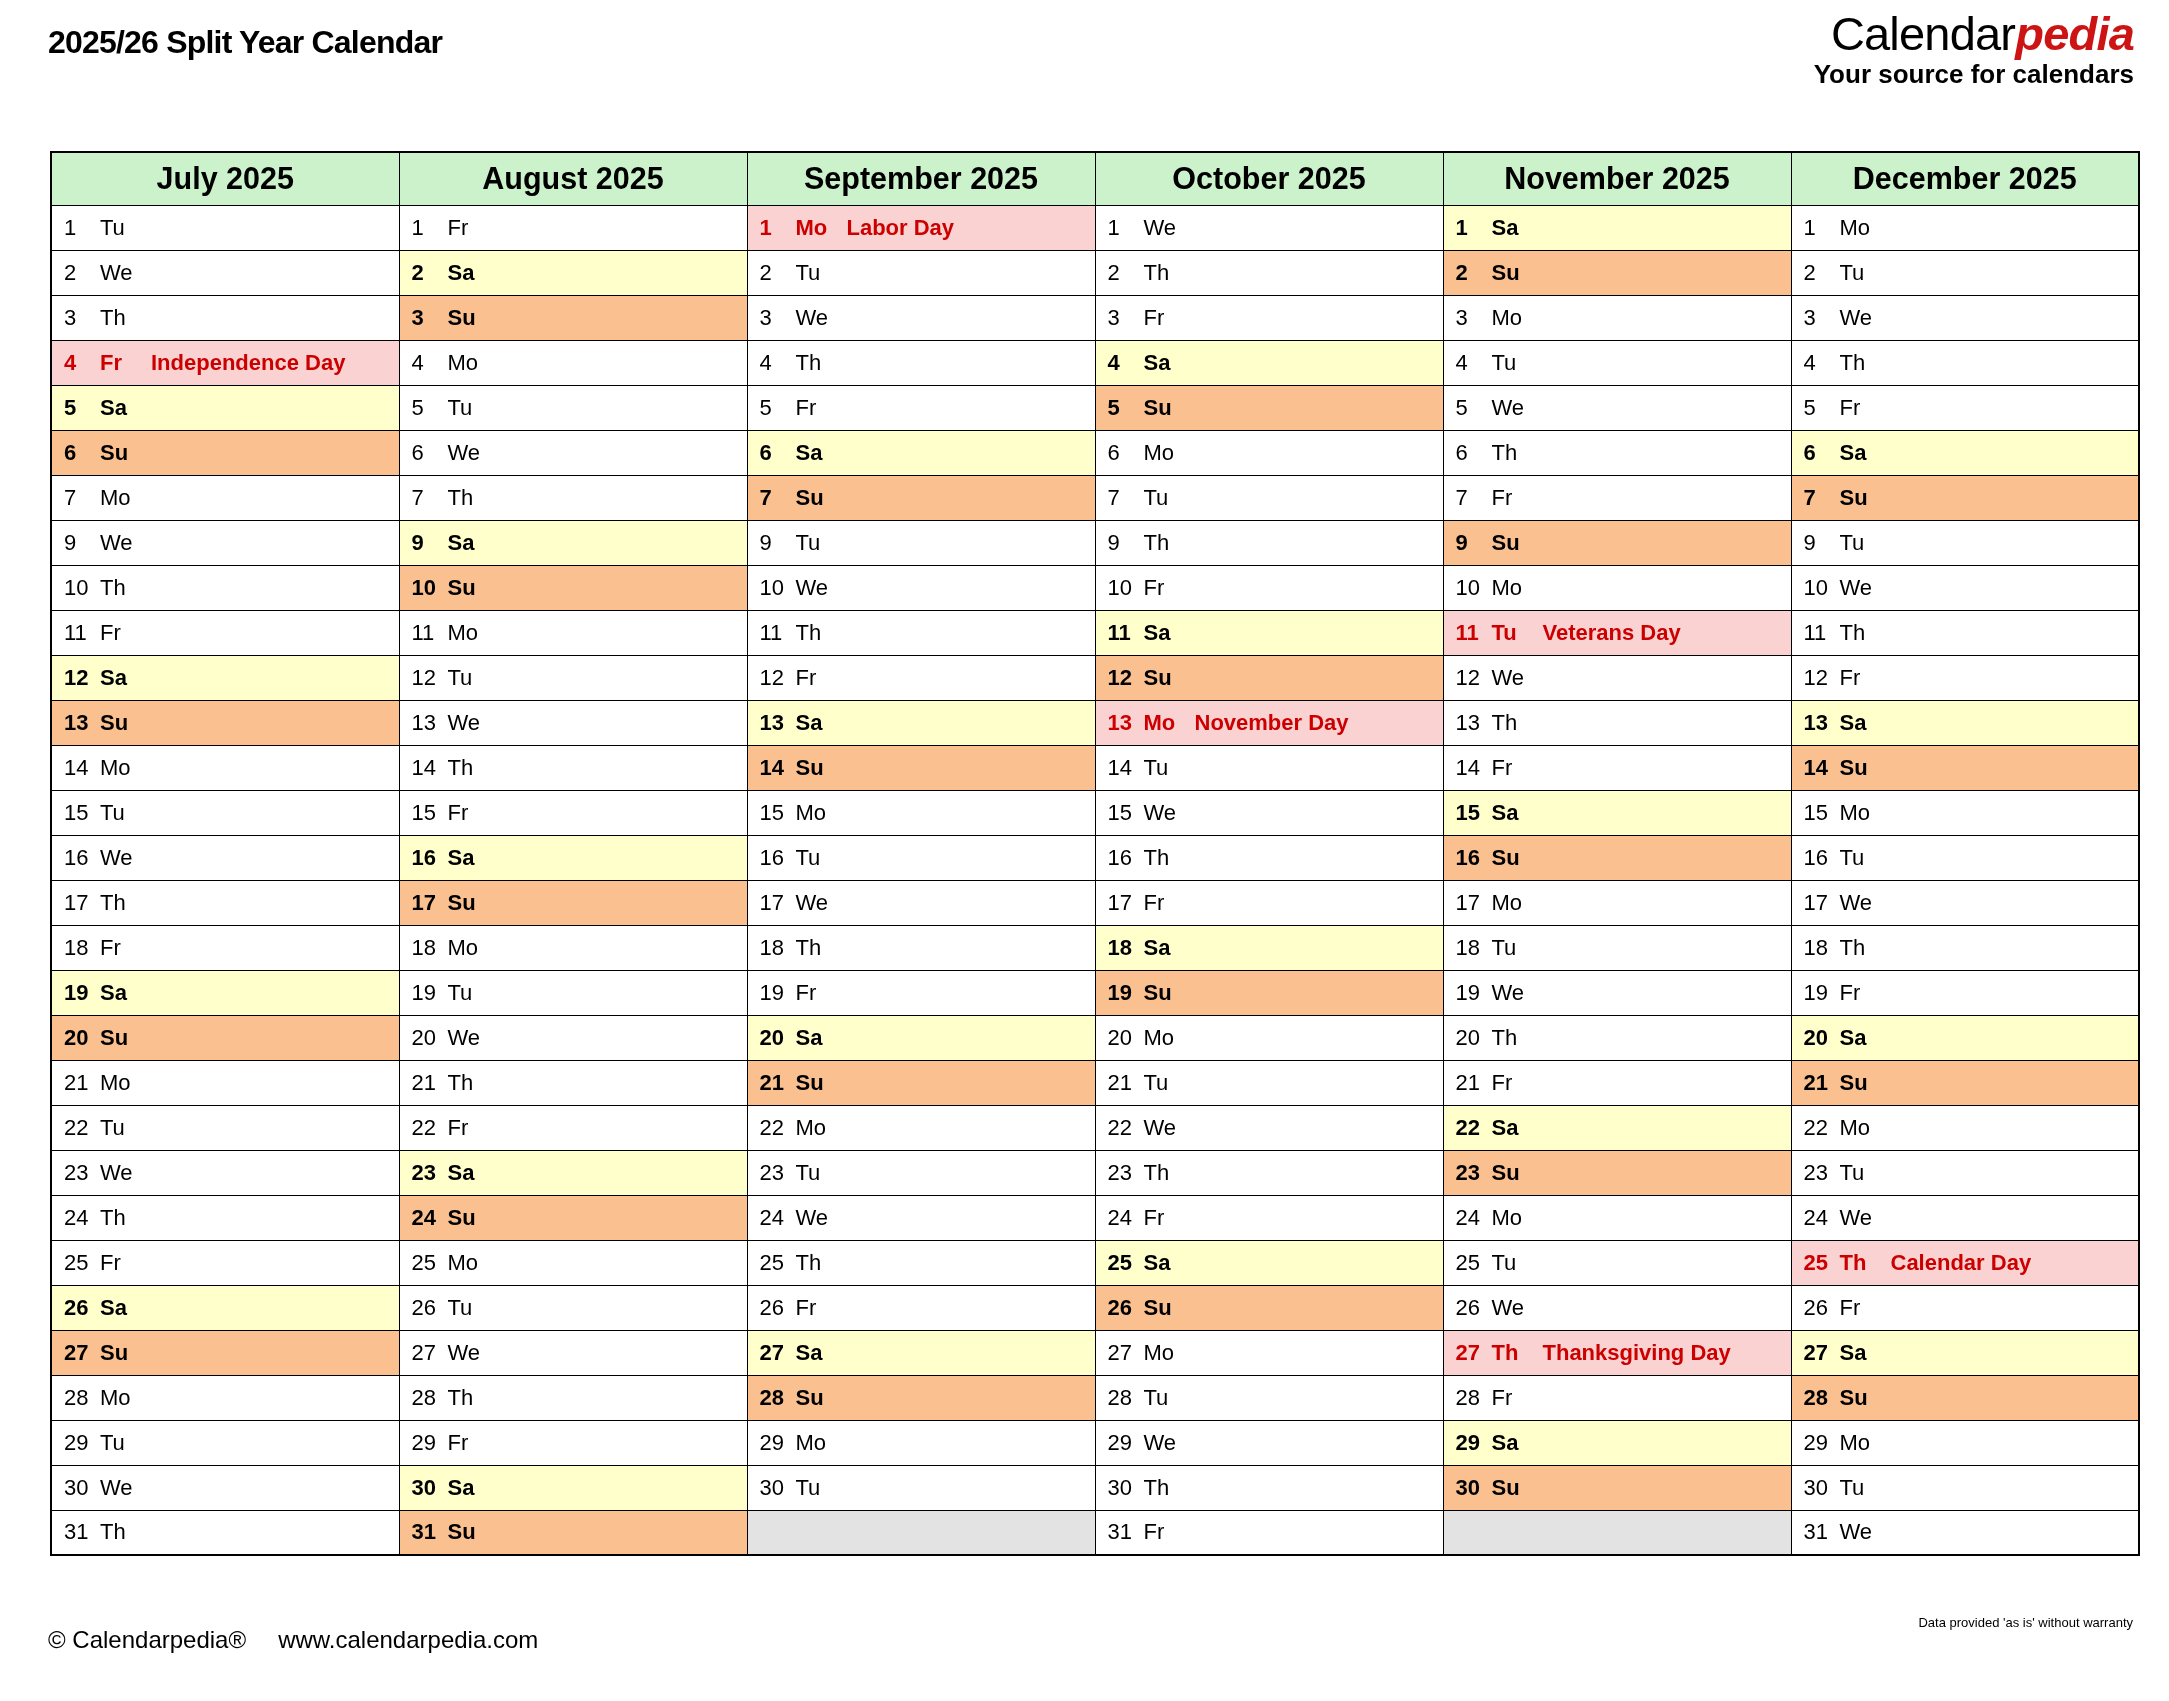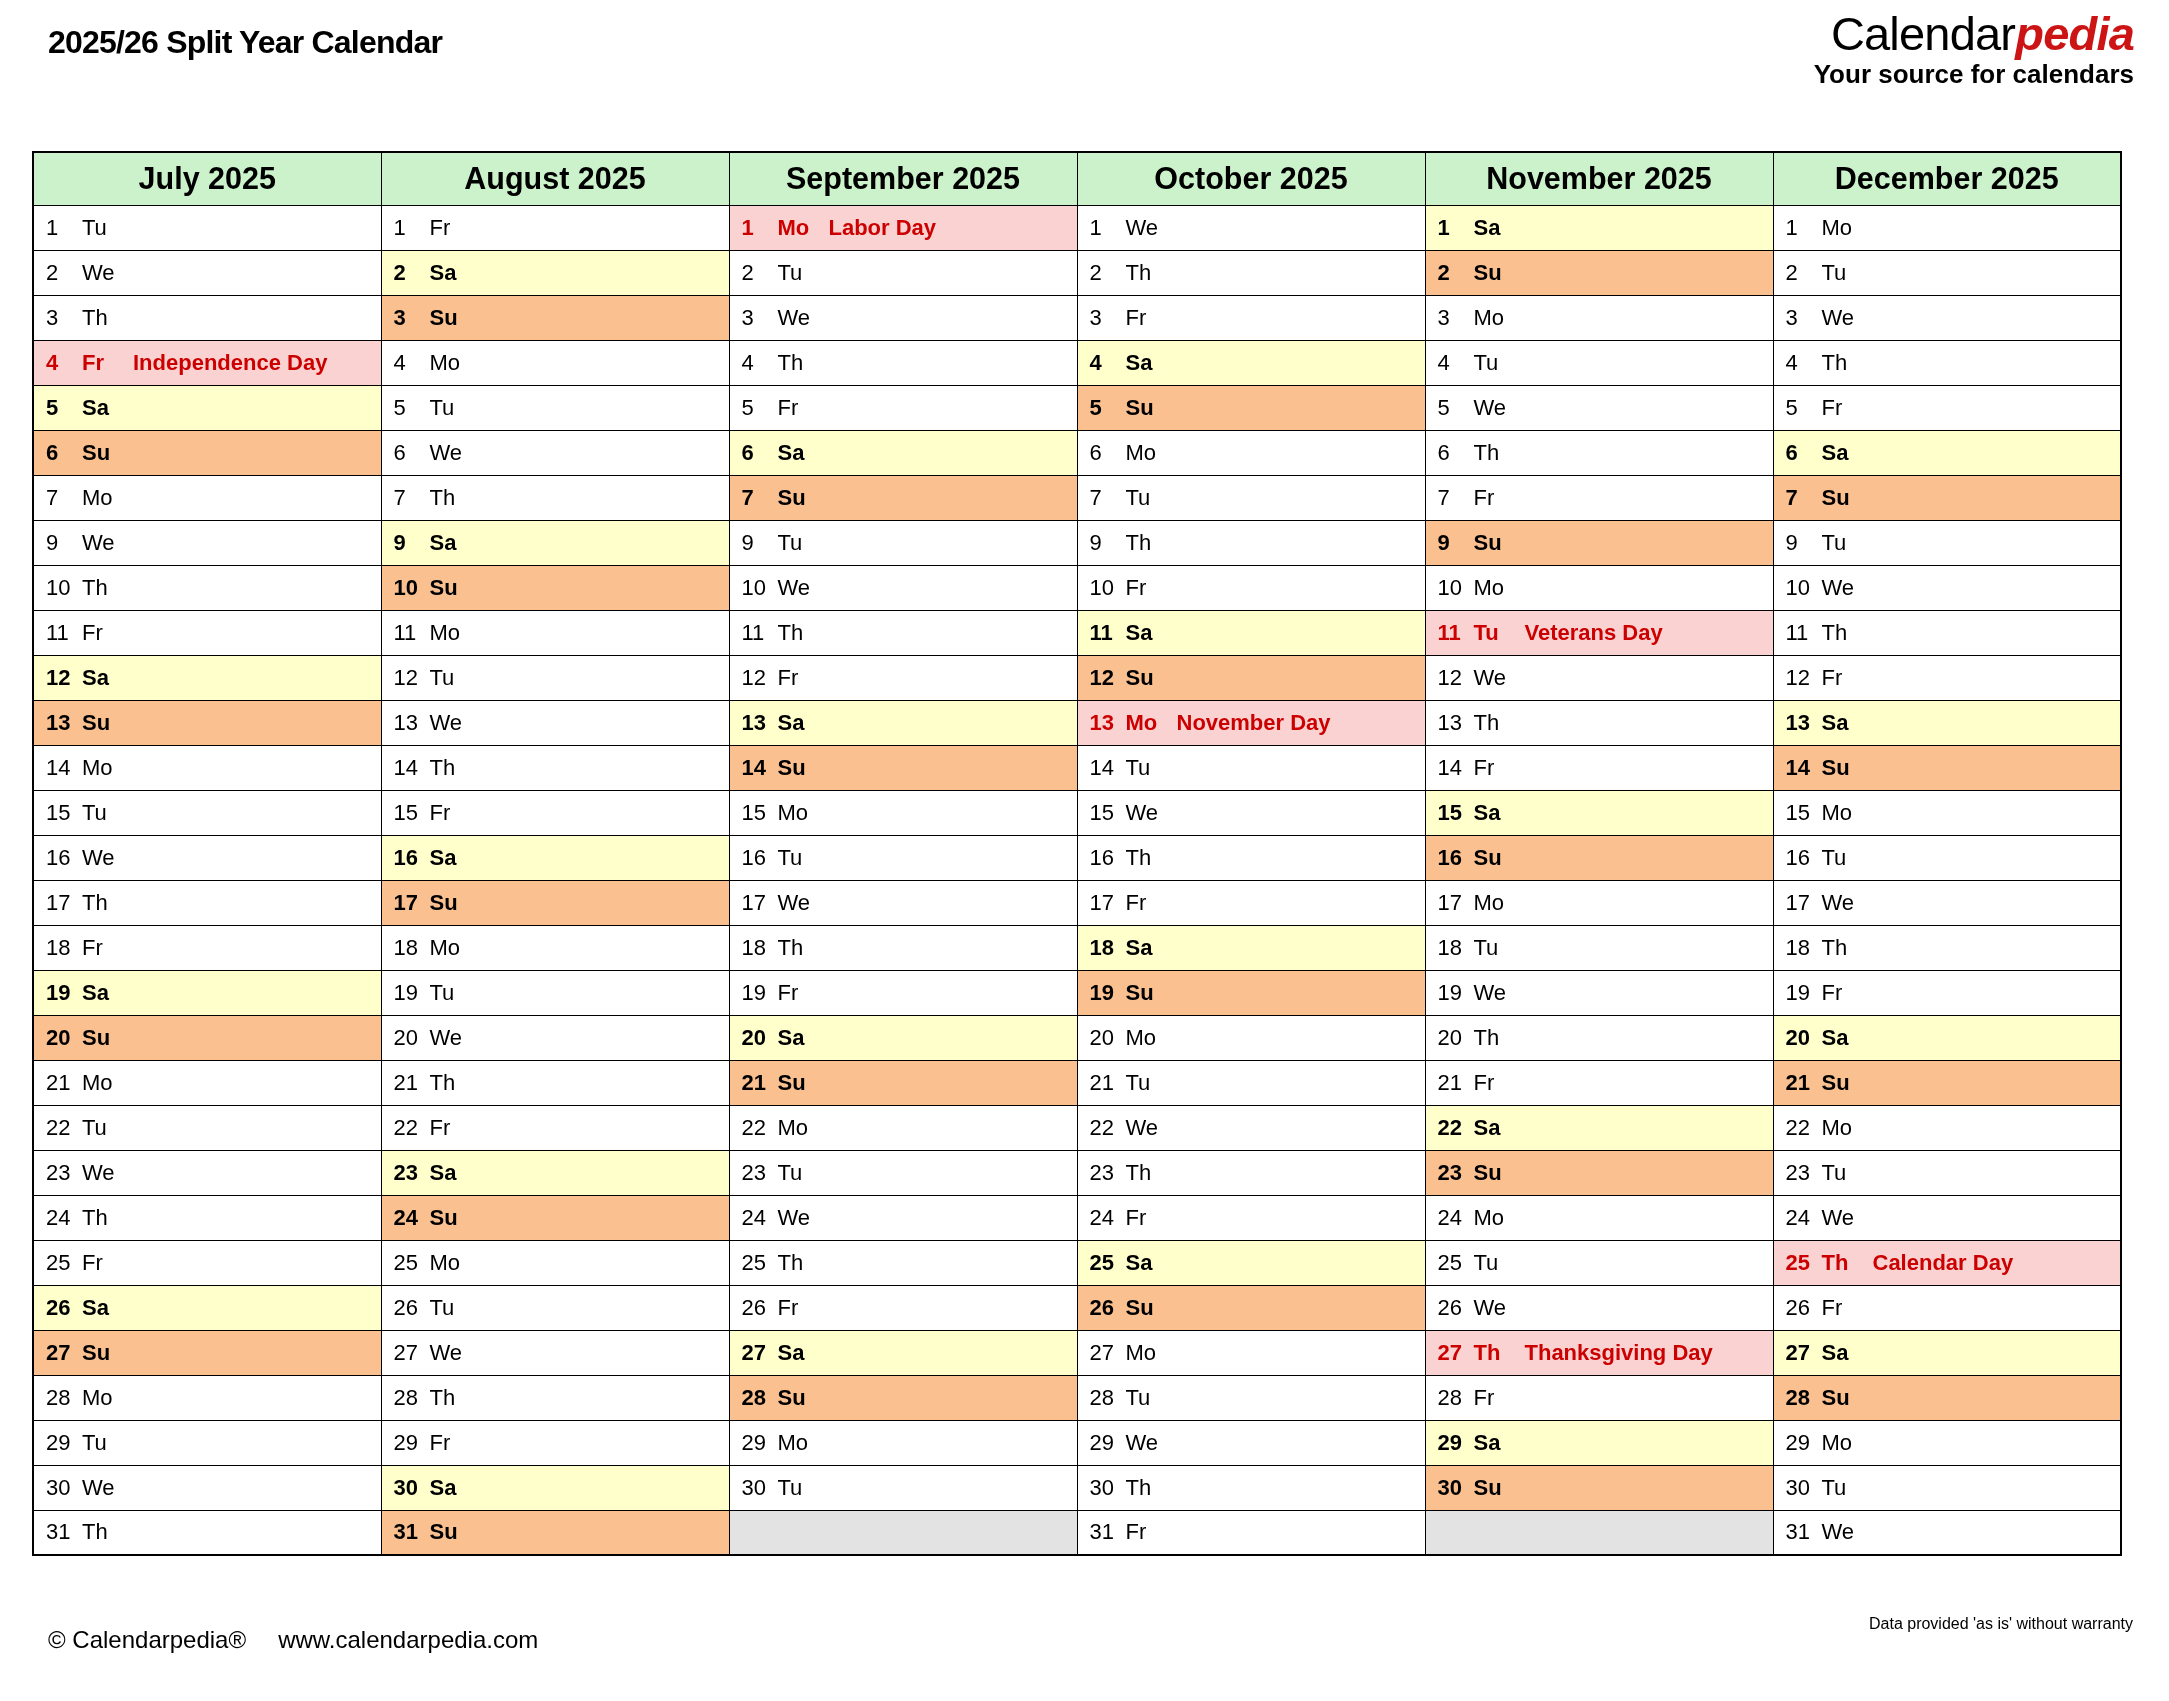--- a/index.html
+++ b/index.html
@@ -11,21 +11,21 @@
   
   .page-title{
     position:absolute;left:48px;top:24px;
     font-size:32px;font-weight:700;letter-spacing:-0.8px;white-space:nowrap;
   }
   .brand{position:absolute;right:36px;top:10.2px;text-align:right;line-height:1;}
   .brand-main{font-size:47px;letter-spacing:-0.8px;white-space:nowrap;}
   .brand-main .red{color:var(--logo-red);font-weight:700;font-style:italic;}
   .brand-tagline{font-size:26px;margin-top:3.4px;white-space:nowrap;font-weight:bold;}
   
-  .cal-wrap{position:absolute;left:32px;top:151px;width:2052px;}
+  .cal-wrap{position:absolute;left:50px;top:151px;width:2052px;}
   table{
     border-collapse:collapse;table-layout:fixed;width:2090px;
     border:2.5px solid #000;
   }
   th,td{border:1.7px solid #000;overflow:hidden;white-space:nowrap;}
   thead tr{height:53px;}
   th{
     background:var(--green);font-size:30.5px;font-weight:700;text-align:center;
     vertical-align:middle;
   }
@@ -37,21 +37,21 @@
   td.empty{background:var(--gray);}
   td .num{display:inline-block;min-width:36px;}
   td .wday{display:inline-block;min-width:39px;}
   td .holname{margin-left:12px;}
   
   .footer-left{
     position:absolute;left:48px;top:1626px;font-size:24px;white-space:nowrap;
   }
   .footer-left .url{margin-left:32px;}
   .footer-right{
-    position:absolute;right:37px;top:1615px;font-size:16px;white-space:nowrap;
+    position:absolute;right:37px;top:1615px;font-size:13px;white-space:nowrap;
   }
 </style>
 </head>
 <body>
 
 <div class="page-title">2025/26 Split Year Calendar</div>
 
 <div class="brand">
   <div class="brand-main"><span>Calendar</span><span class="red">pedia</span></div>
   <div class="brand-tagline">Your source for calendars</div>

